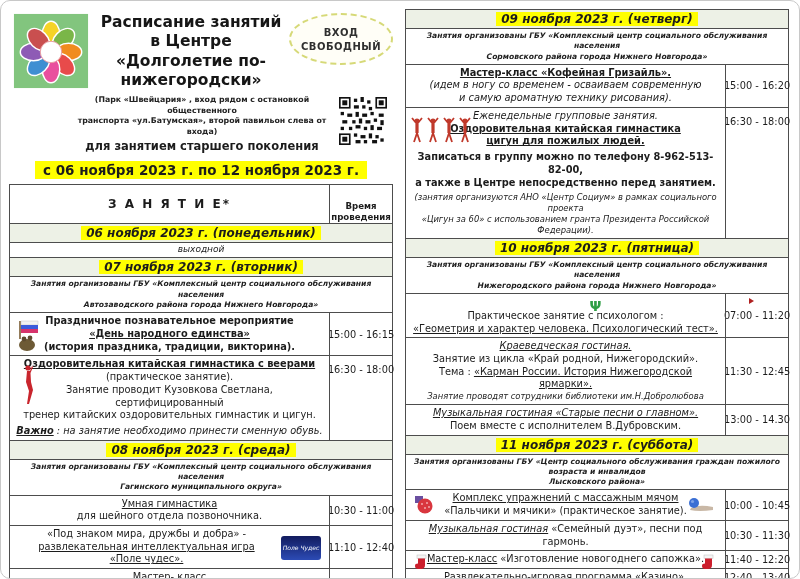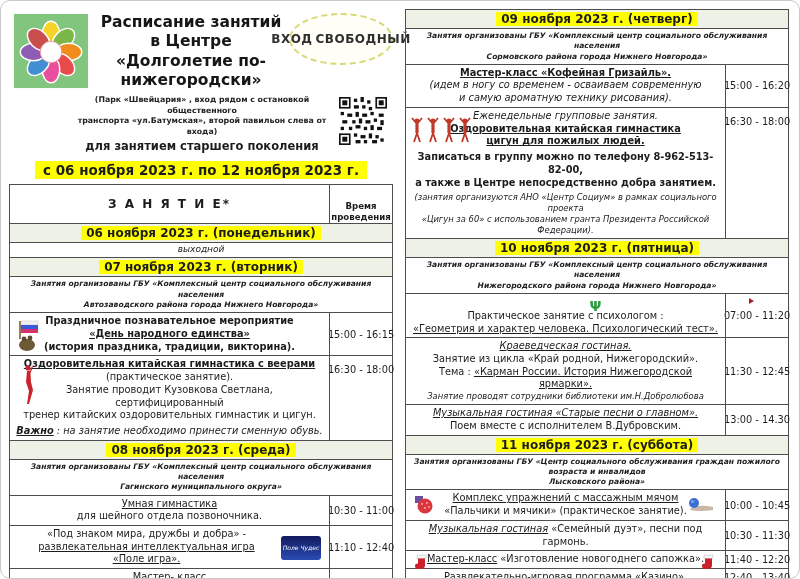--- a/index.html
+++ b/index.html
@@ -9,43 +9,43 @@
           background:#fff; overflow:hidden; padding:8px 8px; }
   .cols { display:flex; gap:12px; }
   .col { width:384px; flex:0 0 384px; }
 
   
   .hdr-top { display:flex; align-items:flex-start; }
   .logo-card { width:84px; height:84px; background:#fff; padding:3px; }
   .hdr-titles { flex:1; text-align:center; padding-top:4px; }
   .t-main { font-size:15.5px; font-weight:bold; line-height:1.25; color:#161616; }
   .badge { width:104px; height:52px; border:2px dashed #d6d977; border-radius:50%;
-           display:flex; align-items:center; justify-content:center;
-           font-weight:bold; font-size:12px; color:#2f2f2f; letter-spacing:.5px;
+           display:flex; flex-direction:column; align-items:center; justify-content:center;
+           font-weight:bold; font-size:10px; color:#2f2f2f; letter-spacing:.5px;
            background:#fffef7; margin-top:4px; gap:3px; }
   .hdr-sub { display:flex; margin-top:2px; }
   .sub-text { flex:1; text-align:center; padding-left:60px; }
   .sub-small { font-size:7.8px; font-weight:bold; line-height:1.35; color:#222; }
   .audience { font-size:11.5px; font-weight:bold; margin-top:2px; }
   .qr { width:48px; height:48px; margin:2px 6px 0 4px; }
   .date-banner { text-align:center; margin:7px 0 5px 0; }
   .date-banner span { background:#ffff00; font-weight:bold; font-size:13.5px; padding:1px 8px;text-align:center; }
 
   
   .sched { border:1.2px solid #4d4d4d; }
   .srow { display:flex; border-top:1px solid #4d4d4d; min-height:15px; }
   .srow:first-child { border-top:none; }
   .acell { flex:1; position:relative; text-align:center; padding:2px 6px;
            border-right:1px solid #4d4d4d; display:flex; flex-direction:column;
            justify-content:center; }
   .tcell { width:62px; flex:0 0 62px; display:flex; align-items:center;
            justify-content:center; font-size:9.8px; white-space:nowrap; }
   .tcell.t-top { align-items:flex-start; padding-top:8px; }
   .full { flex:1; text-align:center; padding:1px 4px; }
-  .day-band { background:#edf1e6; justify-content:center; align-items:center; padding:2px 0; }
+  .day-band { background:#edf1e6; justify-content:center; align-items:center; padding:2px 0;font-style:italic; }
   .day-band span { background:#ffff00; font-weight:bold; font-size:12px; padding:0 5px; }
   .org { font-size:7.6px; font-style:italic; font-weight:bold; line-height:1.35;
          padding:2px 8px; color:#1e1e1e; }
   .rest { font-size:9px; font-style:italic; padding:1px 0; }
   .colhead-a { font-weight:bold; font-size:12px; letter-spacing:2px; padding:6px 0; }
   .colhead-t { font-weight:bold; font-size:8.6px; line-height:1.3;margin-top:16px; }
   .ln { font-size:9.8px; line-height:1.3; }
   .b { font-weight:bold; }
   .u { text-decoration:underline; }
   .i { font-style:italic; }
@@ -240,21 +240,21 @@
           <div class="tcell">10:30 - 11:00</div>
         </div>
 
         <div class="srow">
           <div class="acell">
             <div class="pole-logo abs" style="right:8px;top:10px">
               <span>Поле Чудес</span>
             </div>
             <div class="ln" style="padding-right:46px">«Под знаком мира, дружбы и добра» -</div>
             <div class="ln u" style="padding-right:46px">развлекательная интеллектуальная игра</div>
-            <div class="ln u" style="padding-right:46px">«Поле игра».</div>
+            <div class="ln u" style="padding-right:46px">«Поле чудес».</div>
           </div>
           <div class="tcell">11:10 - 12:40</div>
         </div>
 
         <div class="srow">
           <div class="acell">
             <div class="ln u">Мастер- класс</div>
             <div class="ln">по изготовлению лилии из синельной проволоки.</div>
           </div>
           <div class="tcell">12:50 - 13:50</div>
@@ -316,21 +316,21 @@
                     <rect x="5.4" y="8" width="3.2" height="9" stroke="none"></rect>
                     <line x1="7" y1="17" x2="4" y2="26" stroke-width="1.8"></line>
                     <line x1="7" y1="17" x2="10" y2="26" stroke-width="1.8"></line>
                   </g>
               </g>
             </svg>
             <div class="ln i">Еженедельные групповые занятия.</div>
             <div class="ln b u">Оздоровительная китайская гимнастика</div>
             <div class="ln b u">цигун для пожилых людей.</div>
             <div class="ln b" style="padding-top:3px">Записаться в группу можно по телефону  8-962-513-82-00,</div>
-            <div class="ln b">а также в Центре непосредственно добра занятием.</div>
+            <div class="ln b">а также в Центре непосредственно перед занятием.</div>
             <div class="ln i sm2" style="padding-top:3px">(занятия организуются АНО «Центр Социум» в рамках социального проекта</div>
             <div class="ln i sm2">«Цигун за 60» с использованием гранта Президента Российской Федерации).</div>
           </div>
           <div class="tcell t-top">16:30 - 18:00</div>
         </div>
 
         <div class="srow day-band">
           <span>10 ноября 2023 г. (пятница)</span>
         </div>
         <div class="srow">

